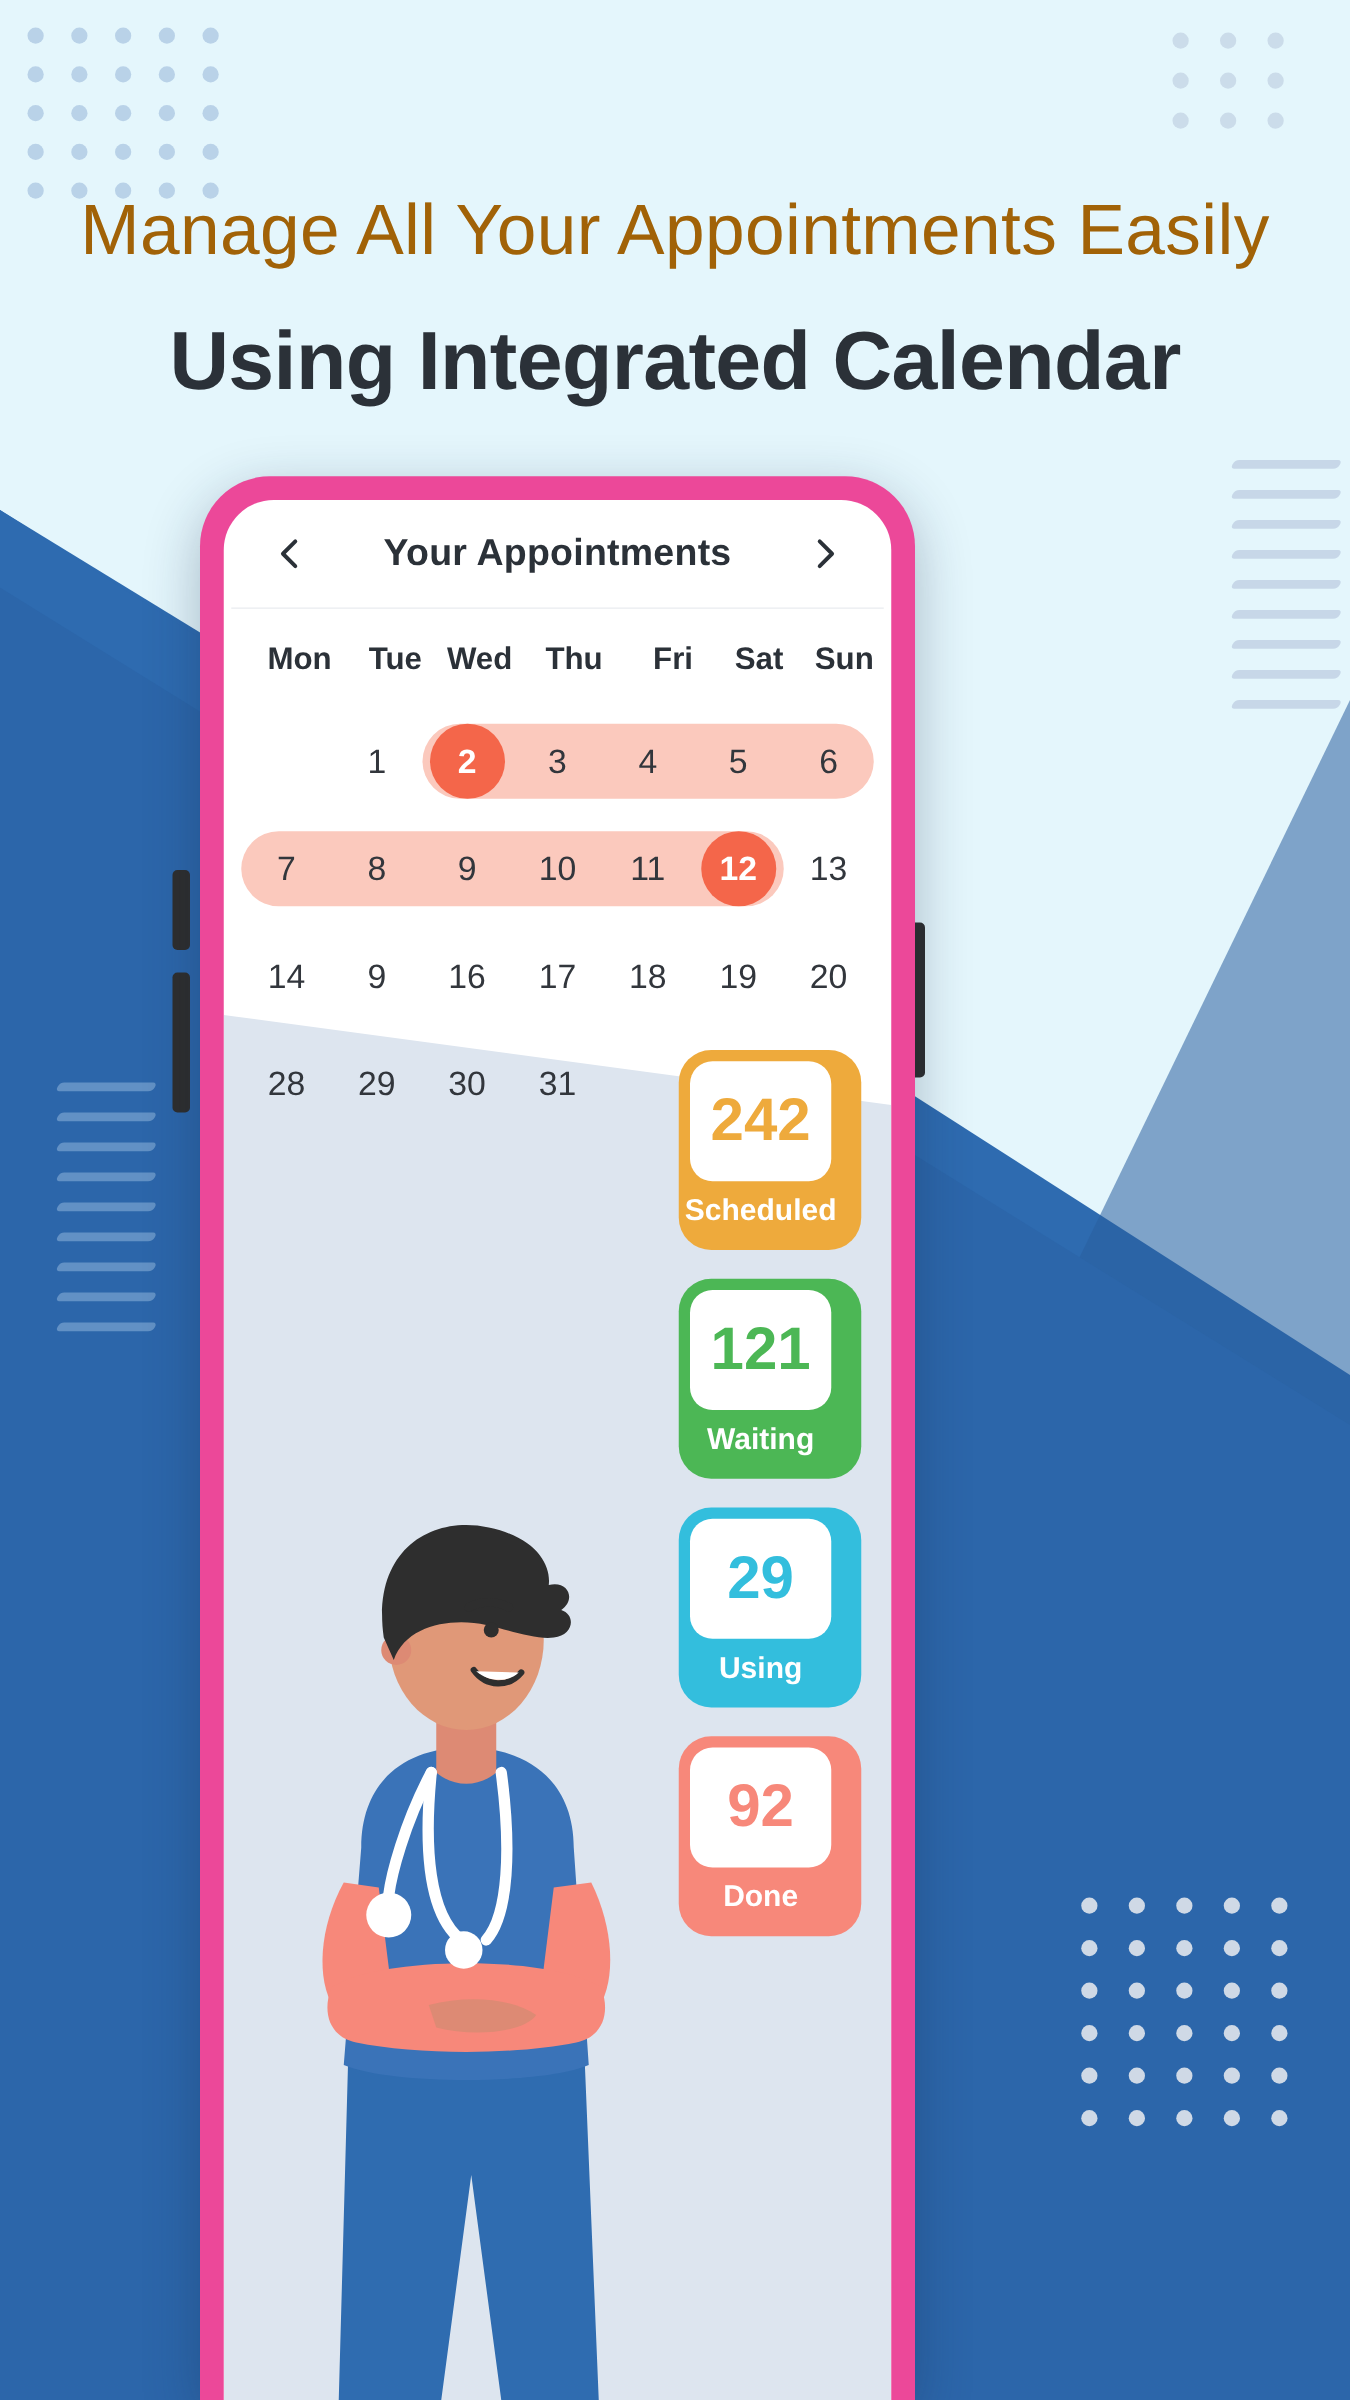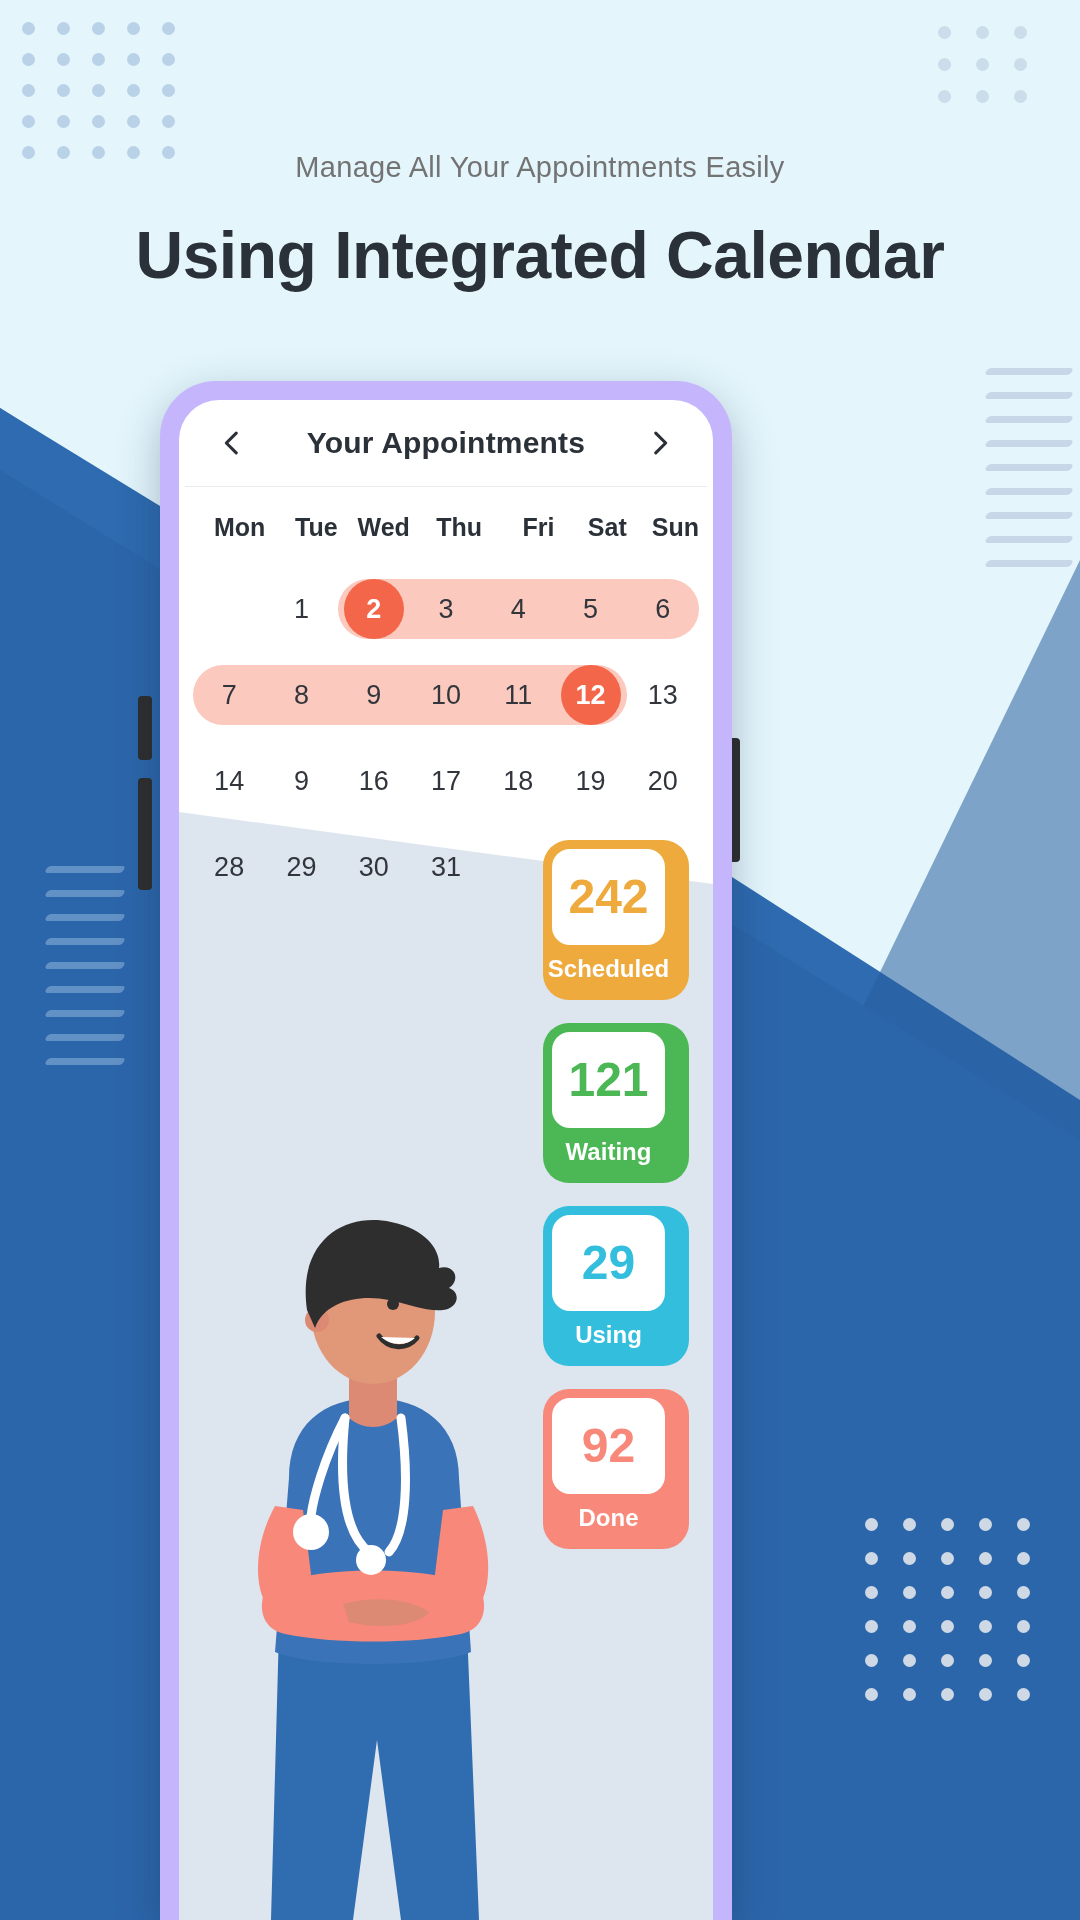--- a/index.html
+++ b/index.html
@@ -33,33 +33,33 @@
     background:#c7d7e8; margin-bottom:17px;
     transform:skewX(-30deg);
   }
   #hatch-right { right:8px; top:368px; width:86px; }
   #hatch-left  { left:46px; top:866px; width:78px; }
   #hatch-left i { background:#8fb4da; opacity:.55; }
 
   
   #headings { position:absolute; top:150px; left:0; width:1080px; text-align:center; }
   #subtitle {
-    font-size:29px; color:#737373; letter-spacing:.3px;
+    font-size:57px; color:#a16207; letter-spacing:.3px;
     font-weight:400; line-height:1.2;
   }
   #title {
     margin-top:34px; font-size:66px; font-weight:bold;
     color:#2b3138; letter-spacing:-.5px; line-height:1.1;
   }
 
   
   #phone {
     position:absolute; left:160px; top:381px;
     width:572px; height:1539px;
-    background:#c4b5fd;
+    background:#ec4899;
     border-radius:56px 56px 0 0;
     padding:19px 19px 0 19px;
     box-shadow:0 14px 44px rgba(20,40,70,.30);
   }
   #phone-screen {
     width:100%; height:100%;
     background:#ffffff;
     border-radius:40px 40px 0 0;
     overflow:hidden;
     position:relative;

